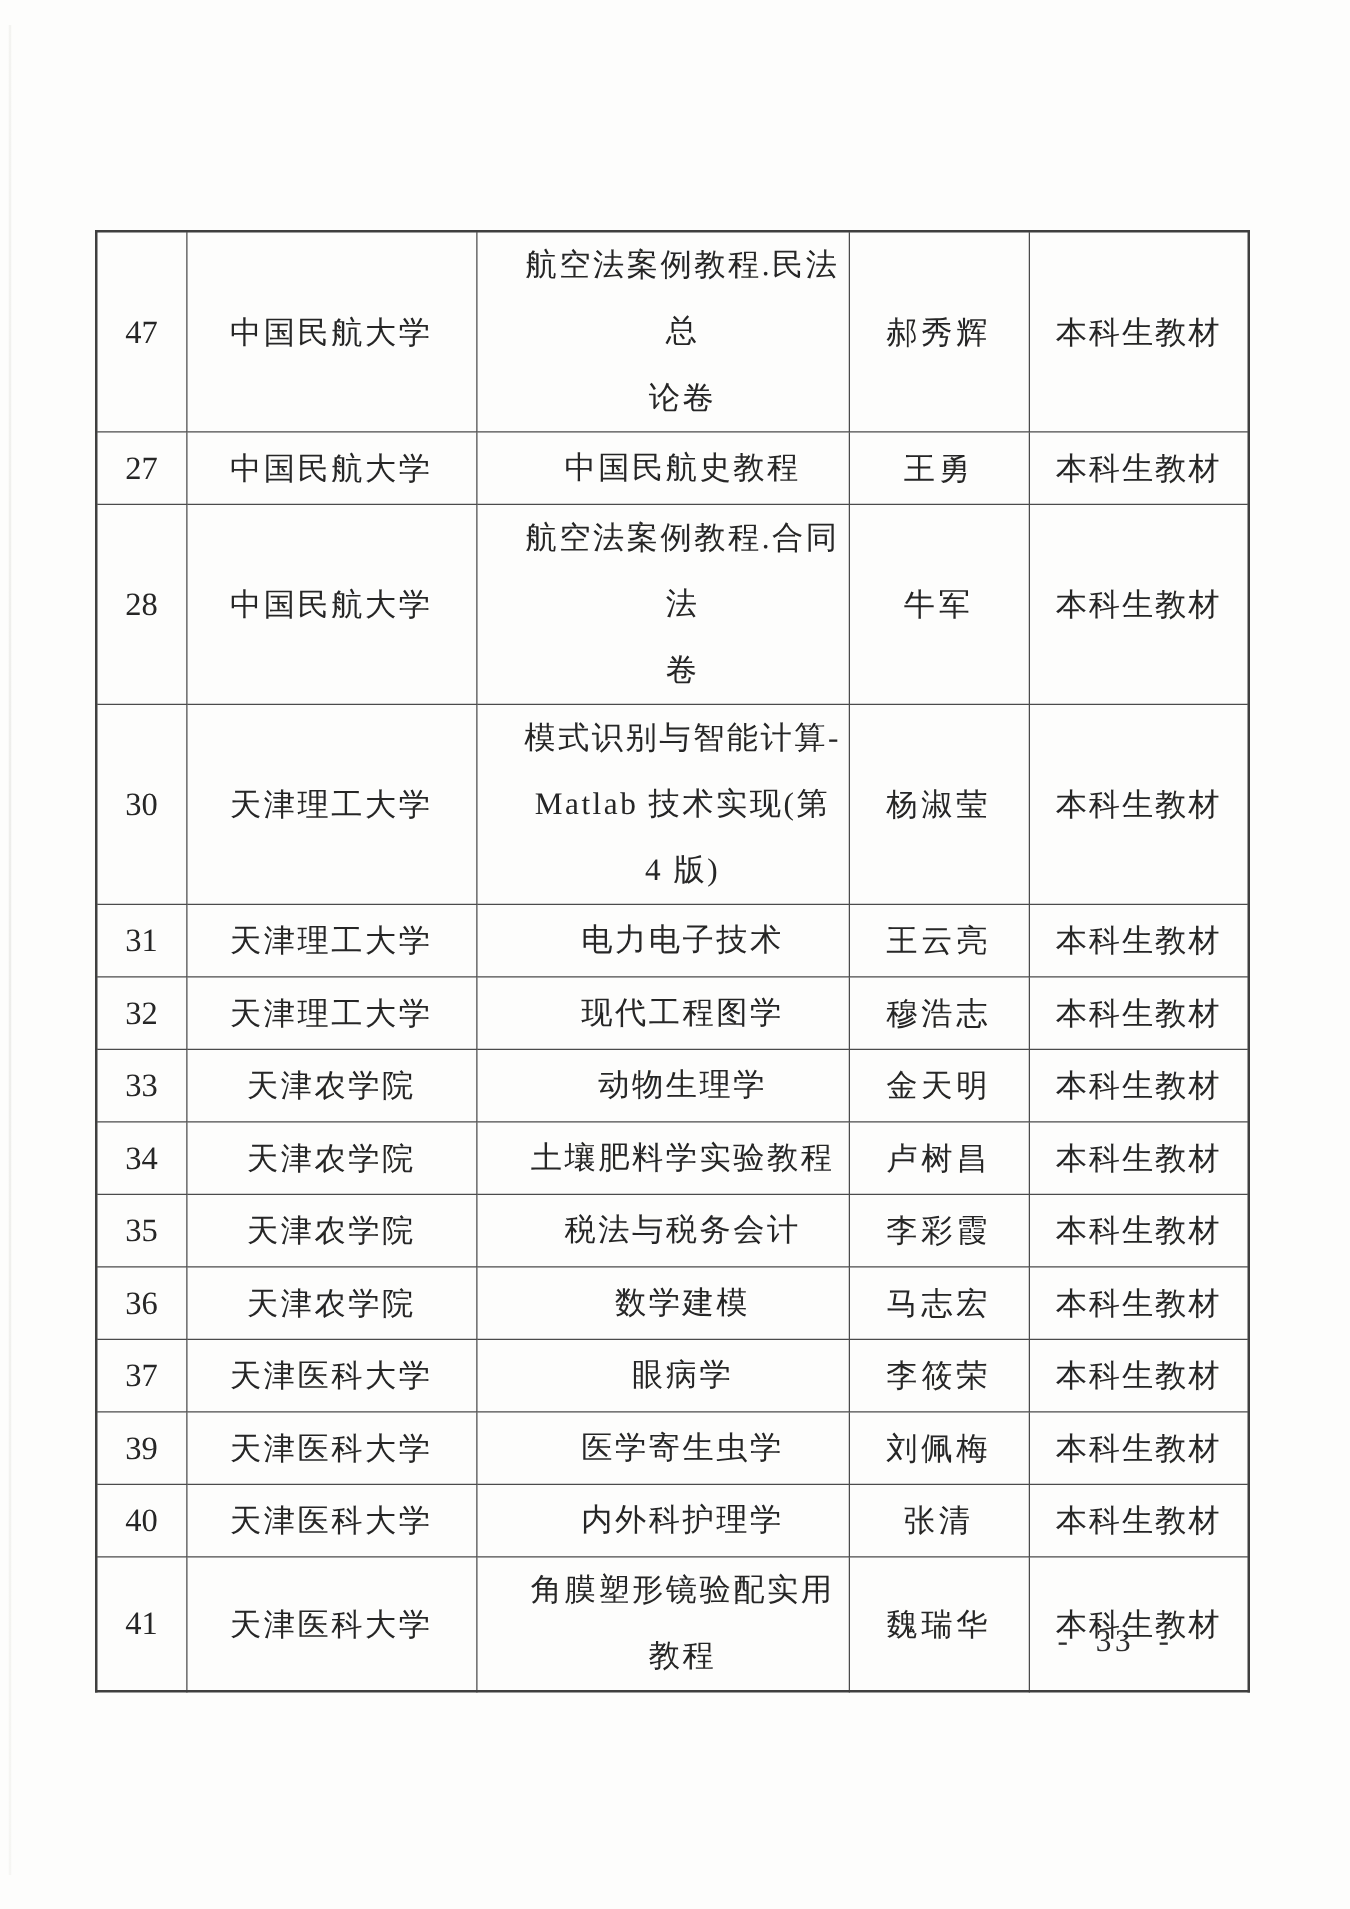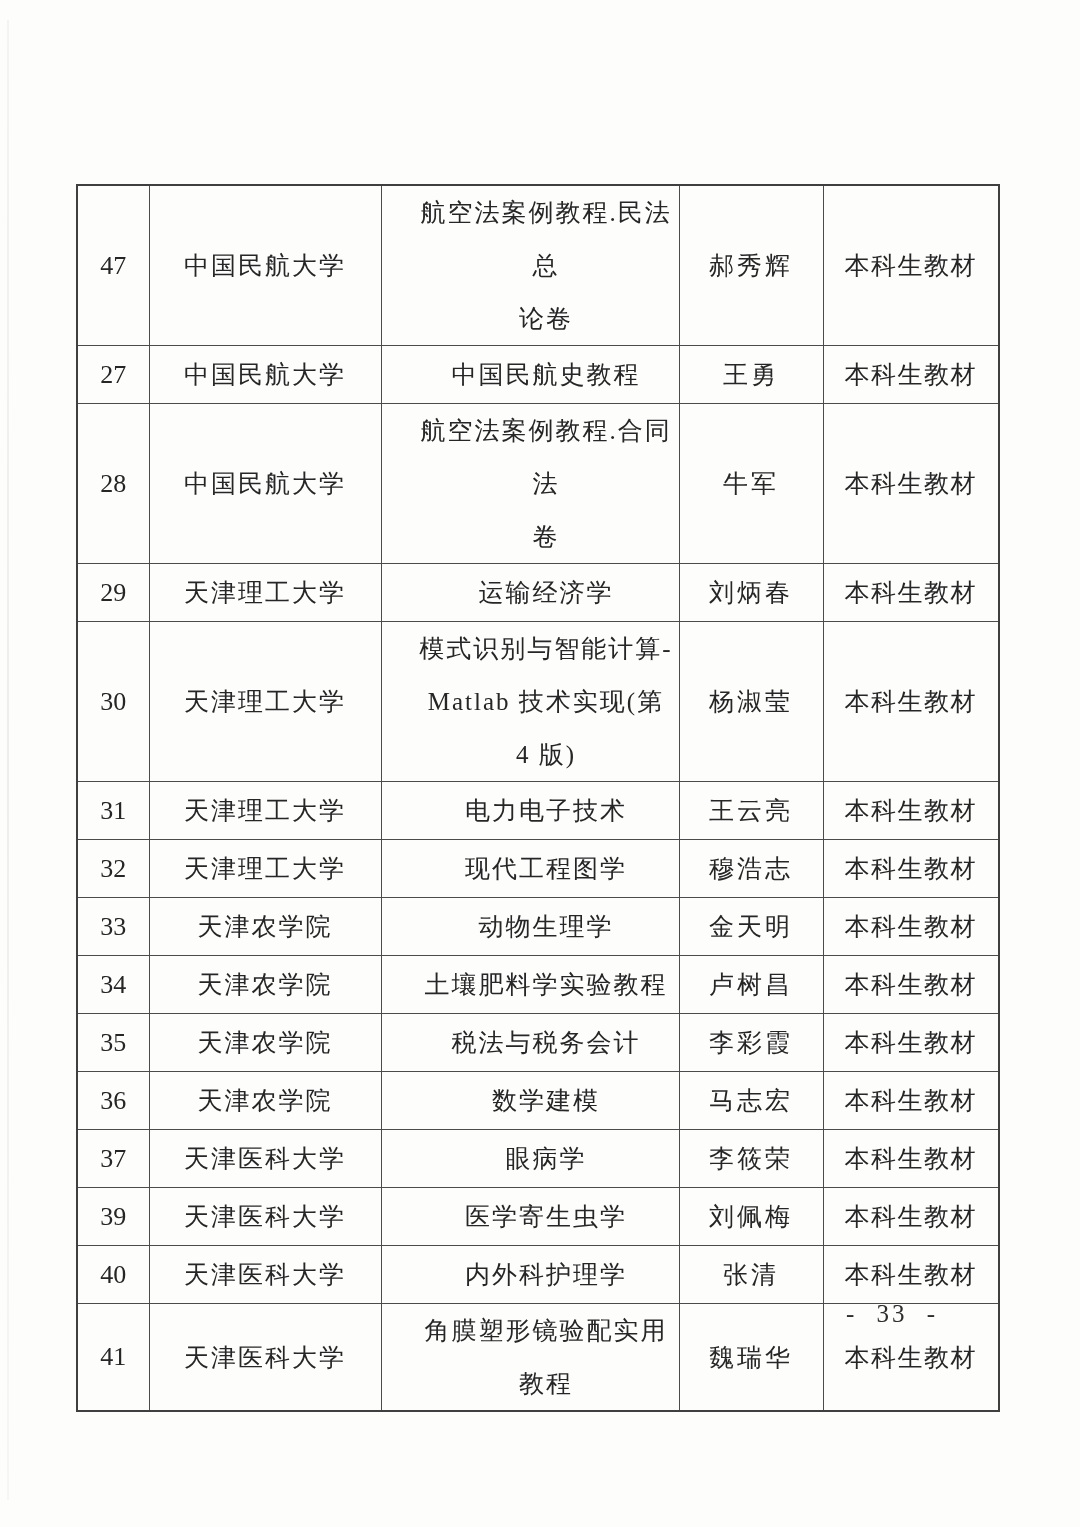--- a/index.html
+++ b/index.html
@@ -104,27 +104,20 @@
     <td class="c-cat">本科生教材</td>
   </tr>
       <tr class="tall">
     <td class="c-no">28</td>
     <td class="c-uni">中国民航大学</td>
     <td class="c-title">航空法案例教程.合同法
 卷</td>
     <td class="c-author">牛军</td>
     <td class="c-cat">本科生教材</td>
   </tr>
-      <tr>
-    <td class="c-no">29</td>
-    <td class="c-uni">天津理工大学</td>
-    <td class="c-title">运输经济学</td>
-    <td class="c-author">刘炳春</td>
-    <td class="c-cat">本科生教材</td>
-  </tr>
       <tr class="tall">
     <td class="c-no">30</td>
     <td class="c-uni">天津理工大学</td>
     <td class="c-title">模式识别与智能计算-
 Matlab 技术实现(第 4 版)</td>
     <td class="c-author">杨淑莹</td>
     <td class="c-cat">本科生教材</td>
   </tr>
       <tr>
     <td class="c-no">31</td>

